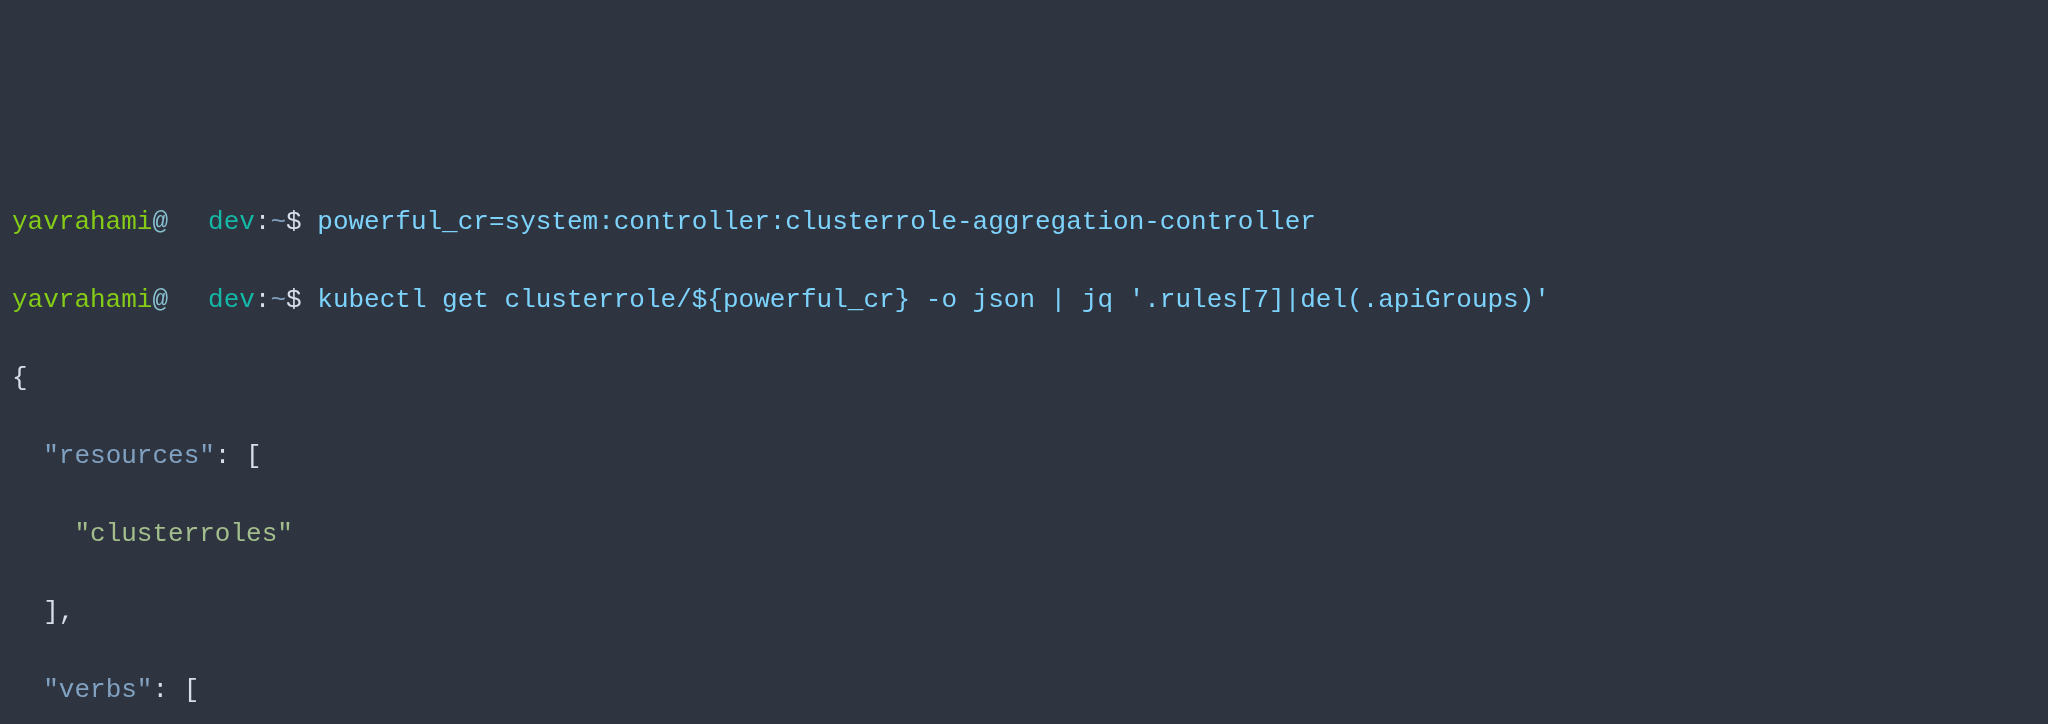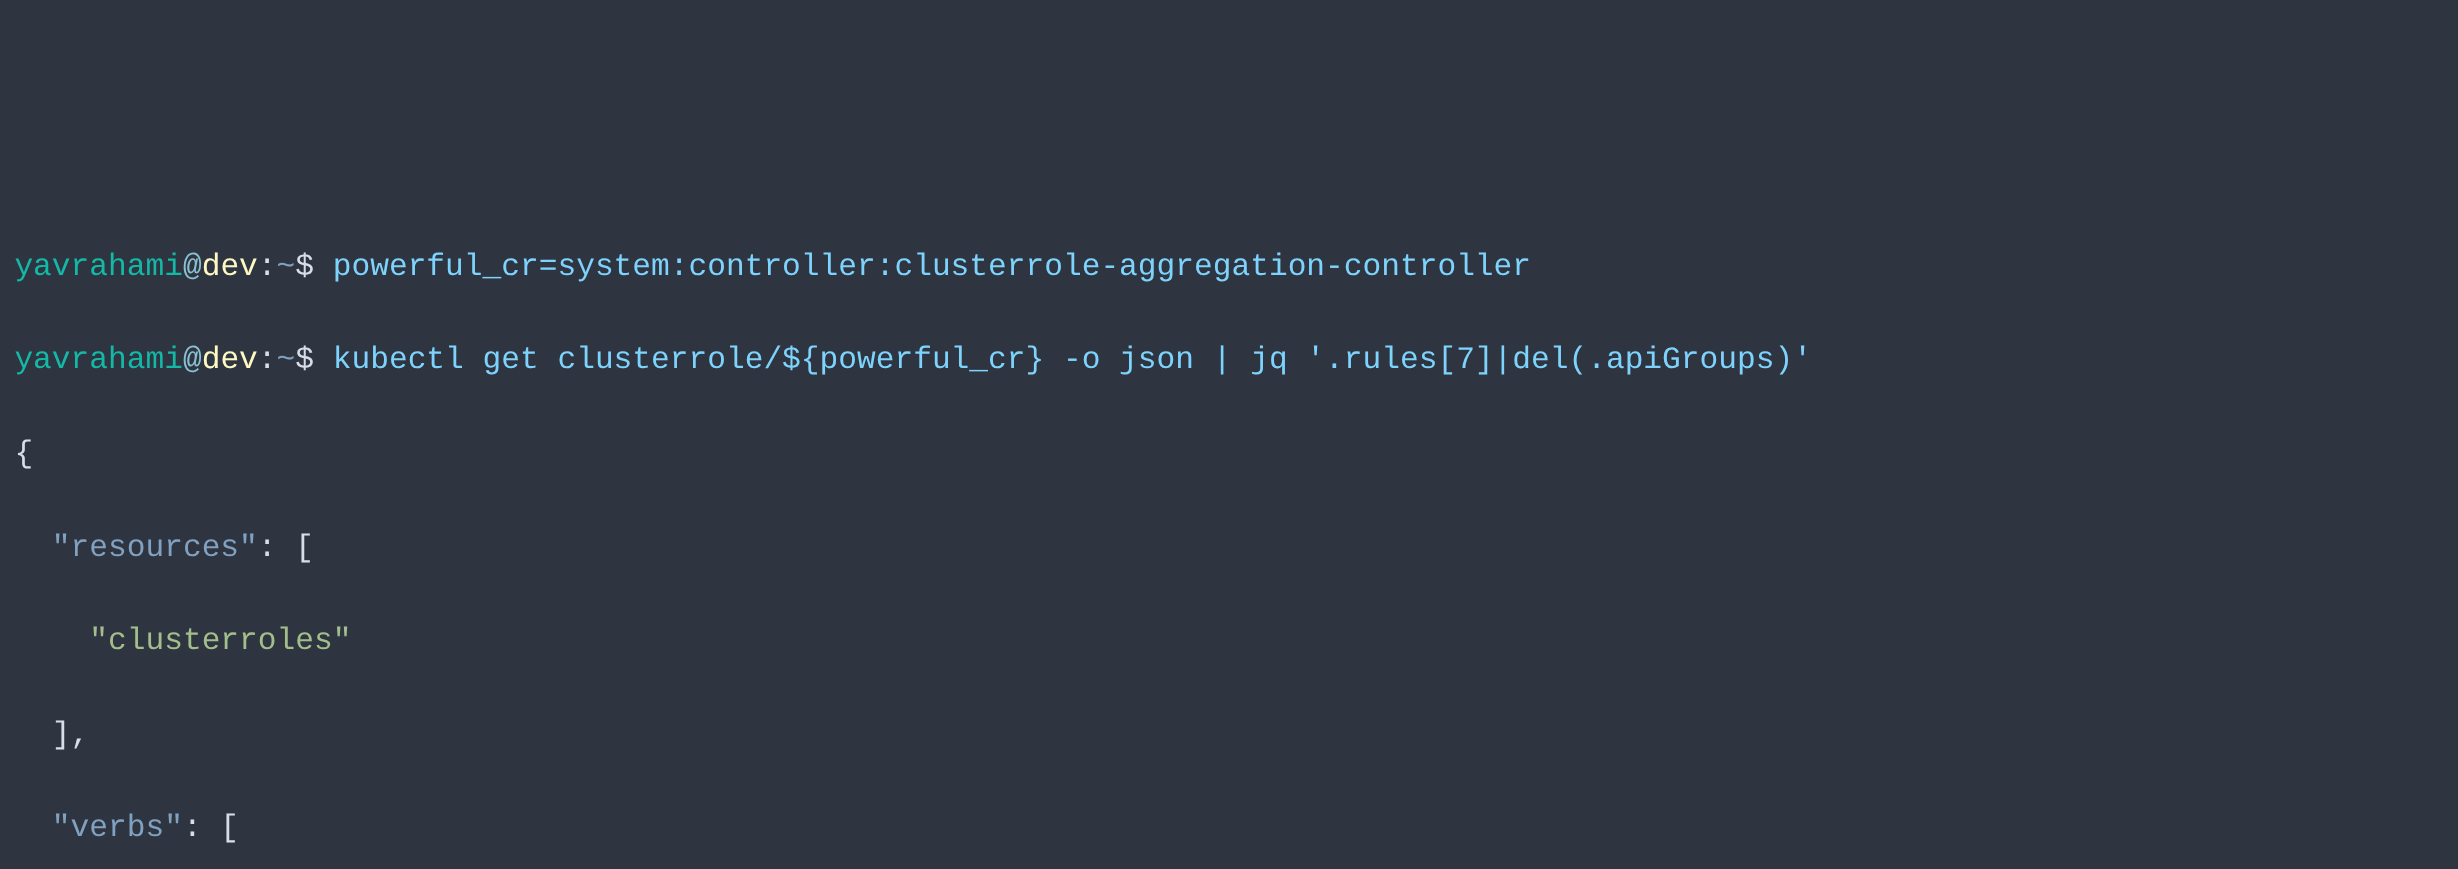--- a/index.html
+++ b/index.html
@@ -17,27 +17,28 @@
       white-space: pre;
       overflow: hidden;
     }
     .terminal {
       width: 100%;
     }
     .line {
       display: block;
     }
     .user {
-      color: #14b8a6;
+      color: #84cc16;
     }
     .at {
       color: #88c0d0;
     }
     .host {
-      color: #fef9c3;
+      color: #14b8a6;
+      margin-left: 40px;
     }
     .colon {
       color: #d8dee9;
     }
     .path {
       color: #81a1c1;
     }
     .dollar {
       color: #d8dee9;
     }

